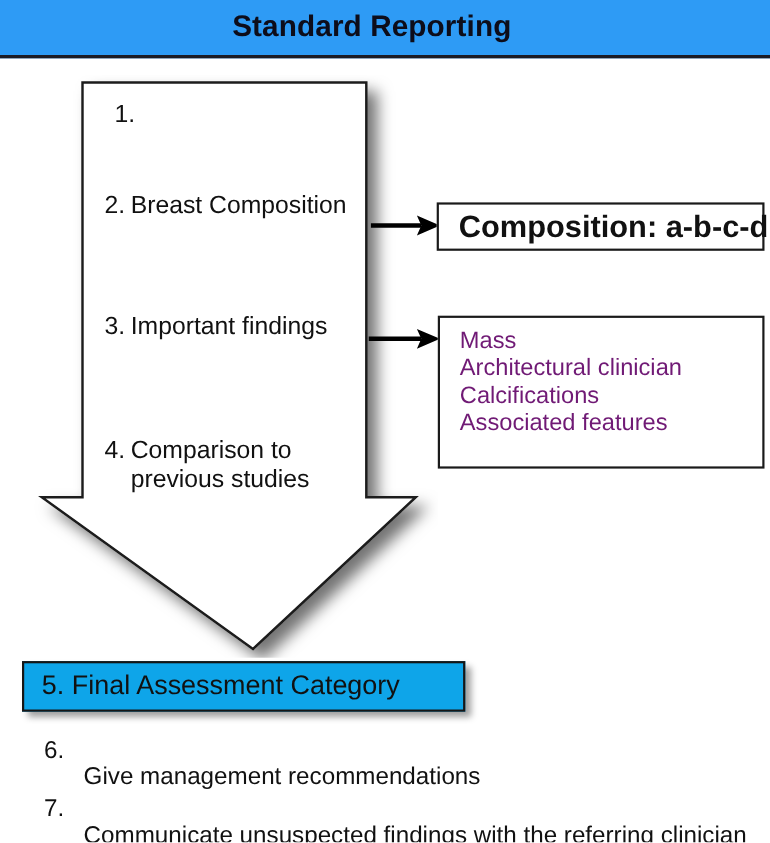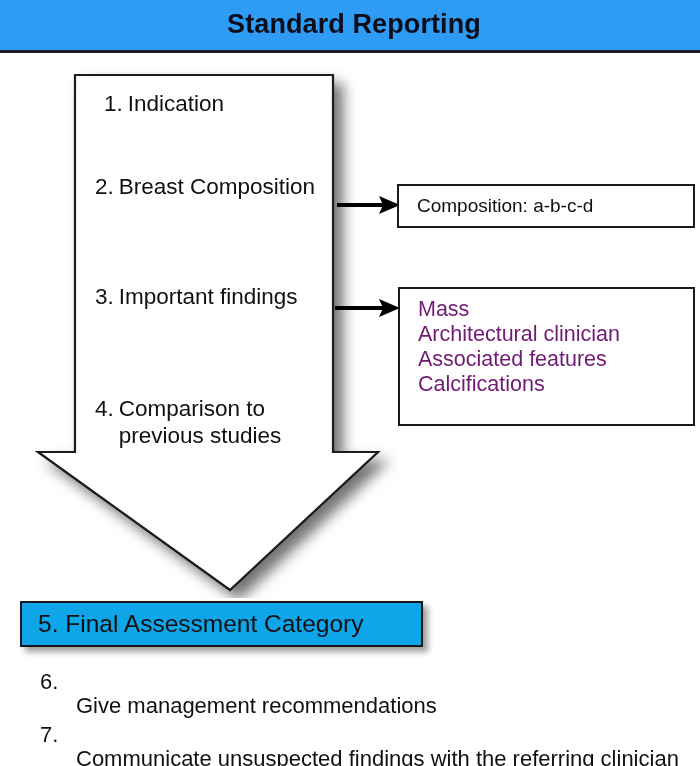--- a/index.html
+++ b/index.html
@@ -25,21 +25,21 @@
     left: 0;
     top: 0;
     width: 700px;
     height: 50px;
     background: #2E9BF5;
     border-bottom: 3px solid #1b1b24;
     box-sizing: content-box;
   }
   .header-title {
     position: absolute;
-    left: 16px;
+    left: 0;
     top: 0;
     width: 676px;
     height: 50px;
     line-height: 48px;
     text-align: center;
     font-size: 27px;
     font-weight: bold;
     color: #0d0d1a;
     letter-spacing: 0.1px;
     white-space: nowrap;
@@ -100,23 +100,24 @@
     left: 397px;
     top: 184px;
     width: 298px;
     height: 44px;
   }
   .box-composition .box-text {
     position: absolute;
     left: 18px;
     top: 50%;
     transform: translateY(-50%);
-    font-size: 19px;
-    white-space: nowrap;
-    color: #111111;
+    font-size: 28px;
+    white-space: nowrap;
+    color: #111111;
+    font-weight: bold;
   }
   .box-findings {
     left: 398px;
     top: 287px;
     width: 297px;
     height: 139px;
     padding: 8px 0 0 18px;
   }
   .box-findings .finding-line {
     font-size: 21.5px;
@@ -184,21 +185,20 @@
         <feDropShadow dx="9" dy="9" stdDeviation="7" flood-color="#000000" flood-opacity="0.55"></feDropShadow>
       </filter>
     </defs>
     <polygon points="47,7 305,7 305,384 350,384 202,522 10,384 47,384" fill="#ffffff" stroke="#1a1a1a" stroke-width="2.2" stroke-linejoin="miter" filter="url(#arrowShadow)"></polygon>
   </svg>
 
   <div class="arrow-list">
 
     <div class="arrow-item ai-1">
       <span class="num">1.</span>
-      <span class="txt">Indication</span>
     </div>
 
     <div class="arrow-item ai-2">
       <span class="num">2.</span>
       <span class="txt">Breast Composition</span>
     </div>
 
     <div class="arrow-item ai-3">
       <span class="num">3.</span>
       <span class="txt">Important findings</span>
@@ -224,22 +224,22 @@
     </svg>
   </div>
 
   <div class="side-box box-composition">
     <span class="box-text">Composition: a-b-c-d</span>
   </div>
 
   <div class="side-box box-findings">
     <div class="finding-line">Mass</div>
     <div class="finding-line">Architectural clinician</div>
+    <div class="finding-line">Calcifications</div>
     <div class="finding-line">Associated features</div>
-    <div class="finding-line">Calcifications</div>
   </div>
 
   <div class="final-box">
     <span class="final-text">5. Final Assessment Category</span>
   </div>
 
   <div class="bottom-list">
     <div class="bottom-item">
       <span class="bnum">6.</span>
       <span class="btxt">Give management recommendations</span>

